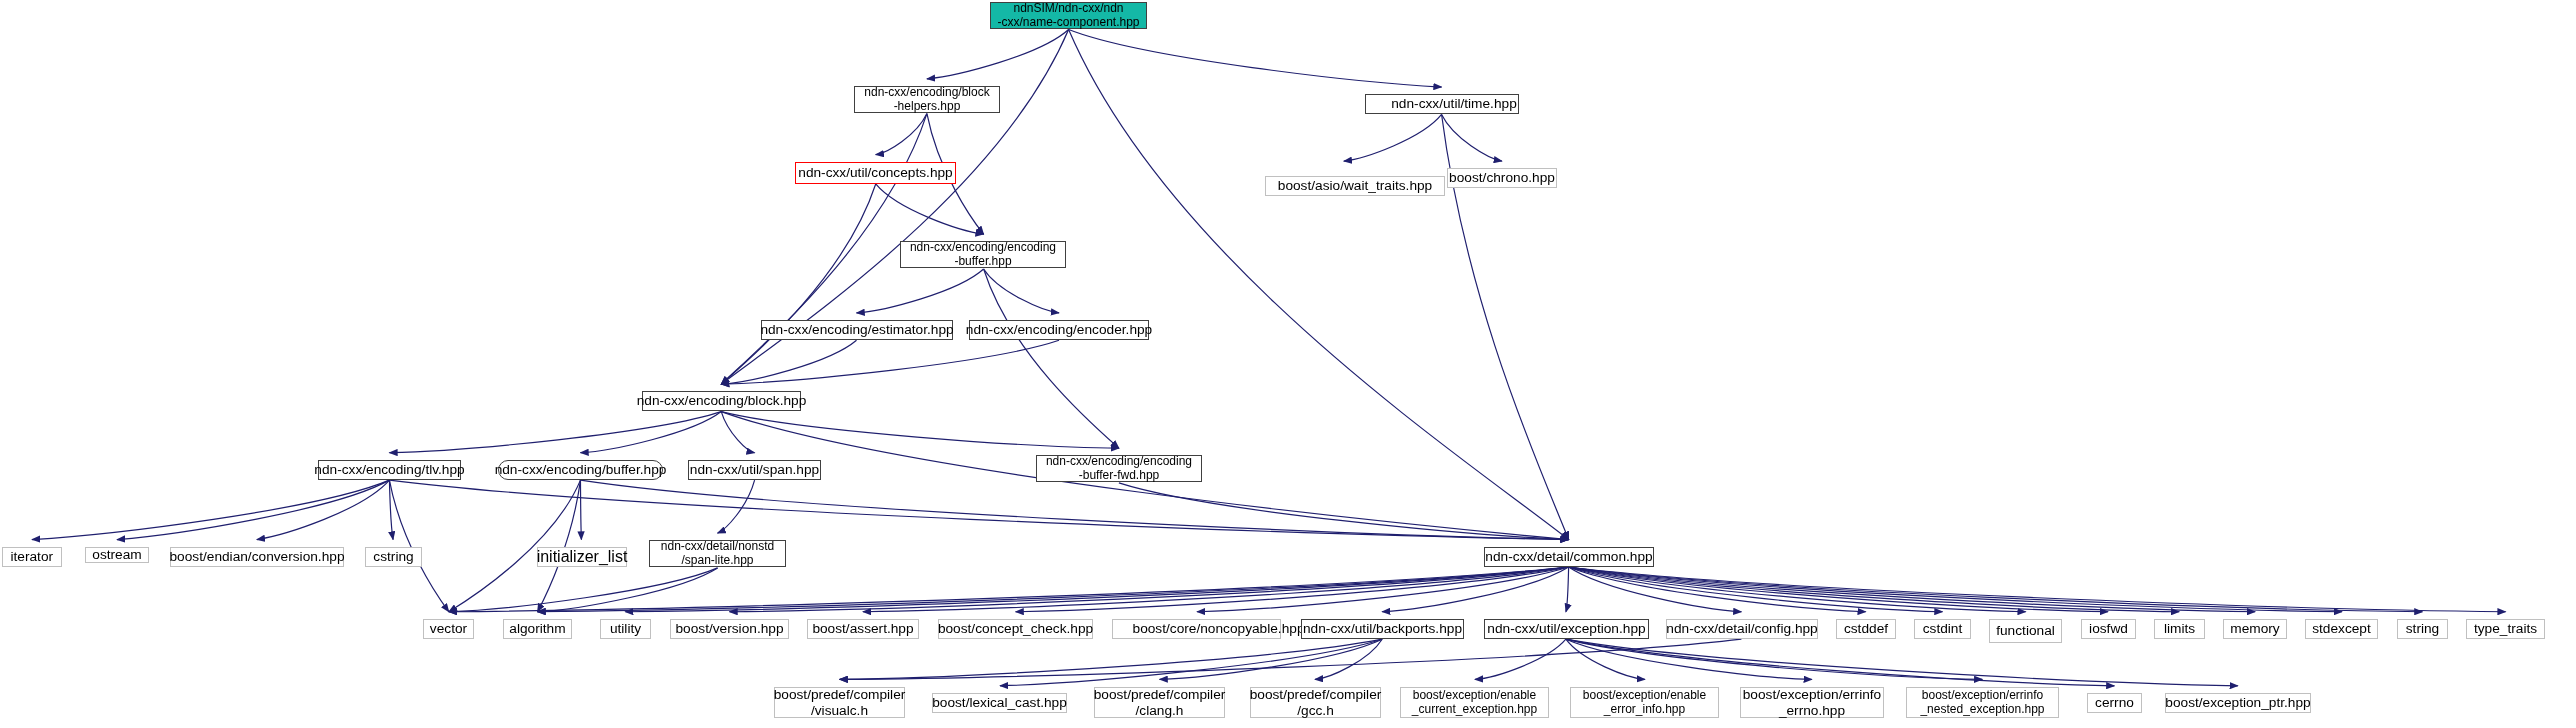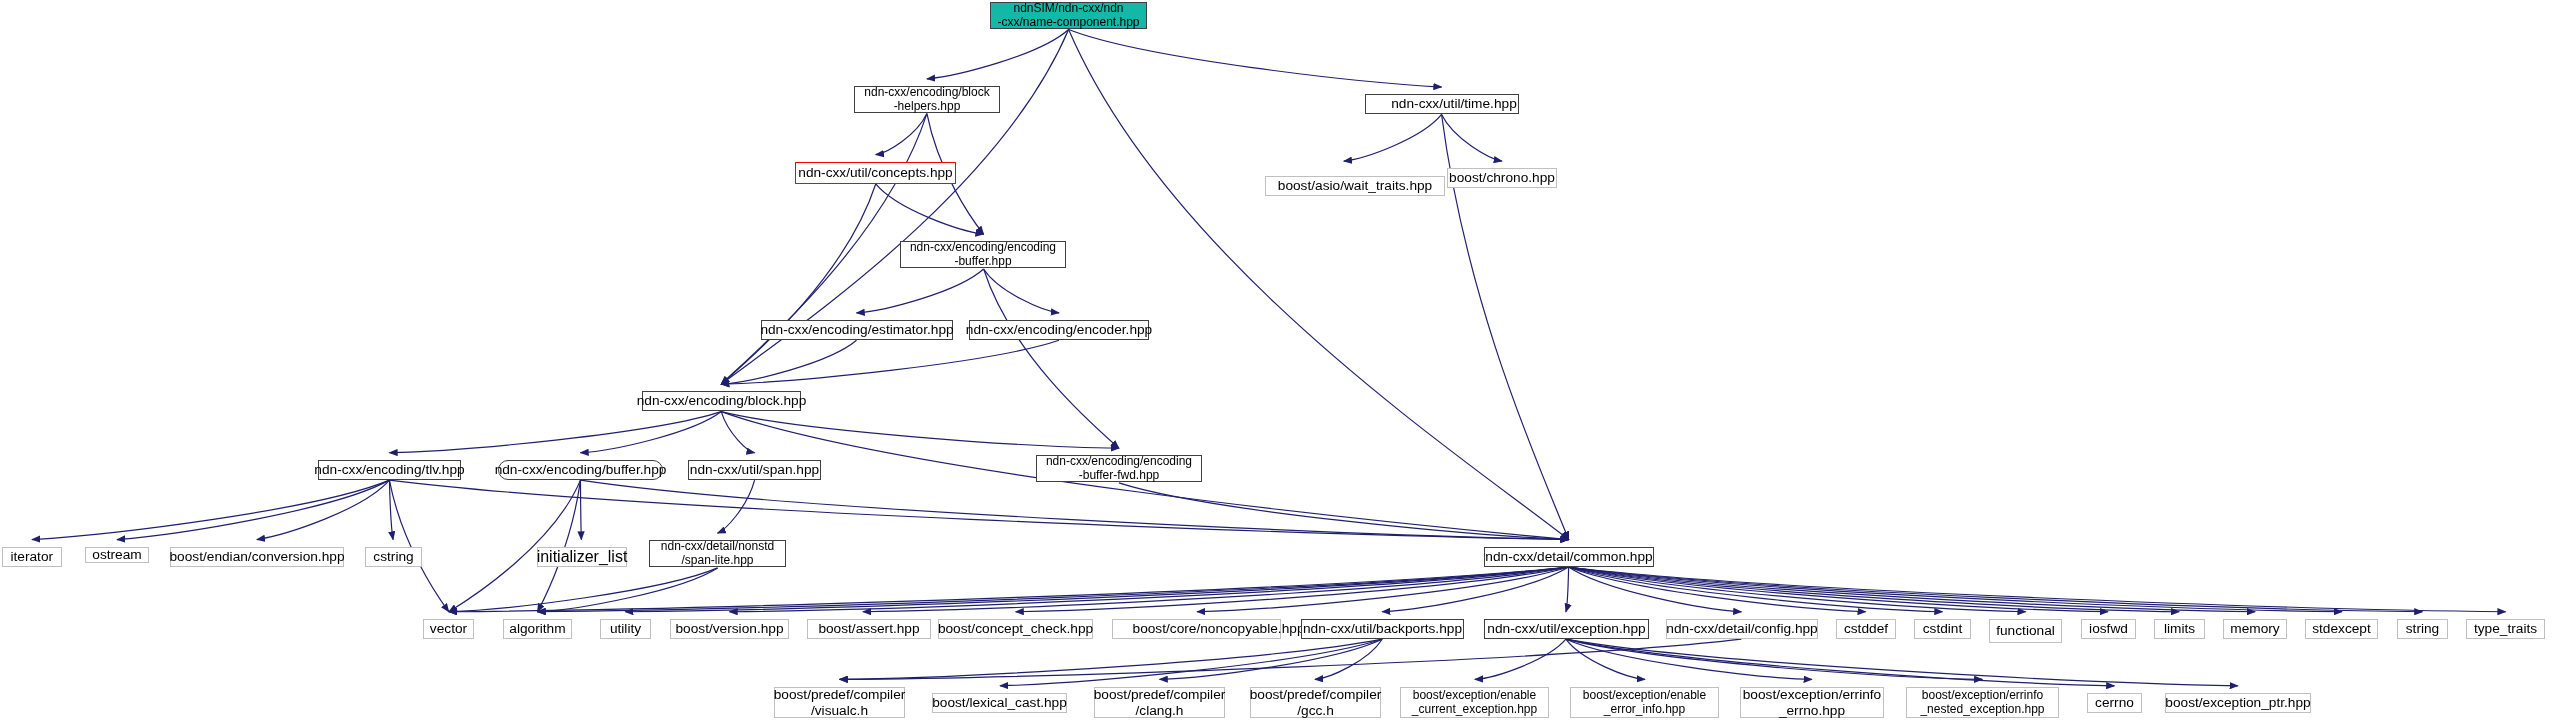--- a/index.html
+++ b/index.html
@@ -123,21 +123,21 @@
       <div class="node ext" style="left: 170px; top: 547px; width: 174px; height: 20px;">boost/endian/conversion.hpp</div>
       <div class="node ext" style="left: 365px; top: 547px; width: 57px; height: 20px;">cstring</div>
       <div class="node ext tiny" style="left: 537px; top: 547px; width: 90px; height: 20px;">initializer_list</div>
       <div class="node prj small" style="left: 649px; top: 540px; width: 137px; height: 27.4px;">ndn-cxx/detail/nonstd
 /span-lite.hpp</div>
       <div class="node prj" style="left: 1484px; top: 547px; width: 170px; height: 20px;">ndn-cxx/detail/common.hpp</div>
       <div class="node ext" style="left: 423px; top: 619px; width: 51px; height: 20px;">vector</div>
       <div class="node ext" style="left: 503px; top: 619px; width: 69px; height: 20px;">algorithm</div>
       <div class="node ext" style="left: 600px; top: 619px; width: 51px; height: 20px;">utility</div>
       <div class="node ext" style="left: 670px; top: 619px; width: 119px; height: 20px;">boost/version.hpp</div>
-      <div class="node ext" style="left: 807px; top: 619px; width: 124px; height: 20px;">boost/assert.hpp</div>
+      <div class="node ext" style="left: 807px; top: 619px; width: 112px; height: 20px;">boost/assert.hpp</div>
       <div class="node ext" style="left: 938px; top: 619px; width: 155px; height: 20px;">boost/concept_check.hpp</div>
       <div class="node ext" style="left: 1112px; top: 619px; width: 169px; height: 20px; padding-left: 44px;">boost/core/noncopyable.hpp</div>
       <div class="node prj" style="left: 1301px; top: 619px; width: 163px; height: 20px;">ndn-cxx/util/backports.hpp</div>
       <div class="node prj" style="left: 1484px; top: 619px; width: 165px; height: 20px;">ndn-cxx/util/exception.hpp</div>
       <div class="node ext" style="left: 1666px; top: 619px; width: 152px; height: 20px;">ndn-cxx/detail/config.hpp</div>
       <div class="node ext" style="left: 1836px; top: 619px; width: 60px; height: 20px;">cstddef</div>
       <div class="node ext" style="left: 1914px; top: 619px; width: 57px; height: 20px;">cstdint</div>
       <div class="node ext" style="left: 1989px; top: 619px; width: 73px; height: 24px;">functional</div>
       <div class="node ext" style="left: 2081px; top: 619px; width: 55px; height: 20px;">iosfwd</div>
       <div class="node ext" style="left: 2154px; top: 619px; width: 51px; height: 20px;">limits</div>

